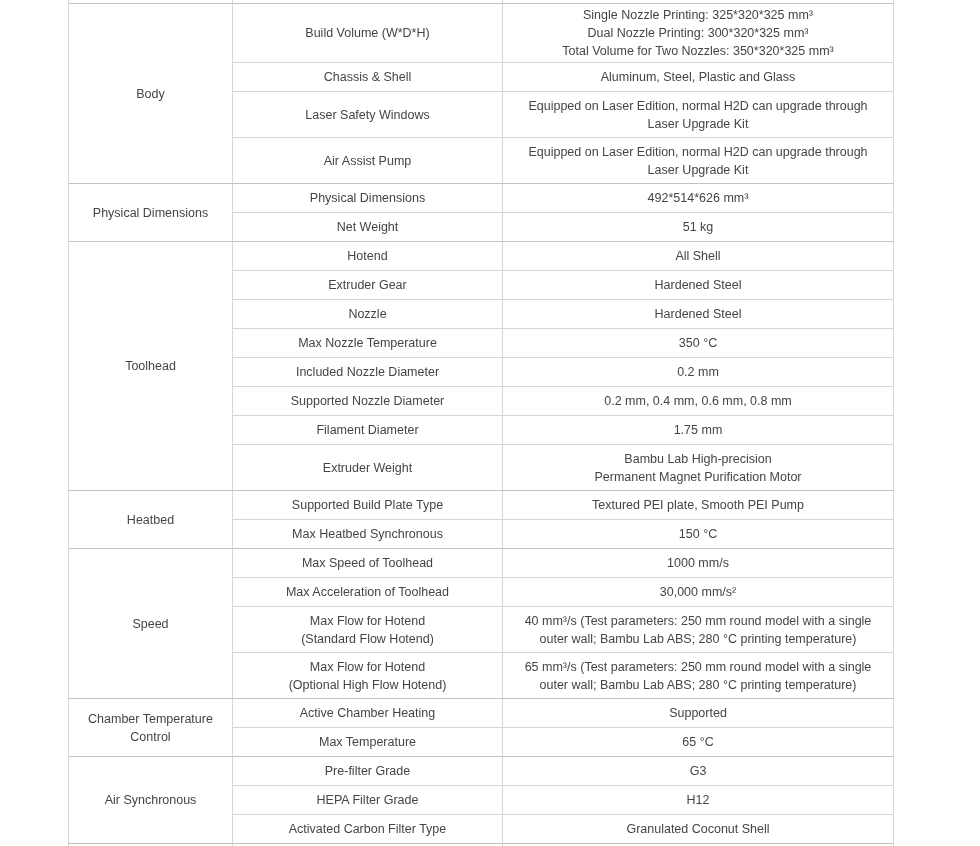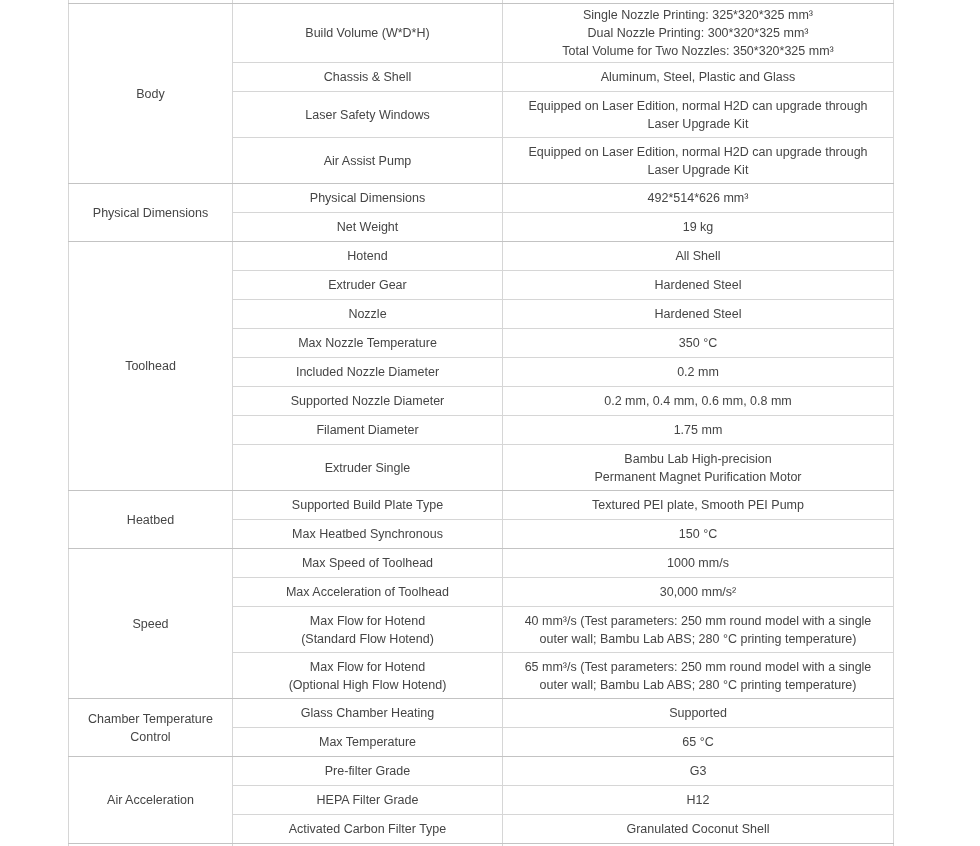--- a/index.html
+++ b/index.html
@@ -90,21 +90,21 @@
 Laser Upgrade Kit</td>
       </tr>
 
       <tr class="h29">
         <td class="cat gb" rowspan="2">Physical Dimensions</td>
         <td>Physical Dimensions</td>
         <td>492*514*626 mm³</td>
       </tr>
       <tr class="h29">
         <td class="gb">Net Weight</td>
-        <td class="gb">19 kg</td>
+        <td class="gb">51 kg</td>
       </tr>
 
       <tr class="h29">
         <td class="cat gb" rowspan="8">Toolhead</td>
         <td>Hotend</td>
         <td>All Shell</td>
       </tr>
       <tr class="h29">
         <td>Extruder Gear</td>
         <td>Hardened Steel</td>
@@ -123,21 +123,21 @@
       </tr>
       <tr class="h29">
         <td>Supported Nozzle Diameter</td>
         <td>0.2 mm, 0.4 mm, 0.6 mm, 0.8 mm</td>
       </tr>
       <tr class="h29">
         <td>Filament Diameter</td>
         <td>1.75 mm</td>
       </tr>
       <tr class="h46">
-        <td class="gb">Extruder Single</td>
+        <td class="gb">Extruder Weight</td>
         <td class="gb">Bambu Lab High-precision
 Permanent Magnet Purification Motor</td>
       </tr>
 
       <tr class="h29">
         <td class="cat gb" rowspan="2">Heatbed</td>
         <td>Supported Build Plate Type</td>
         <td>Textured PEI plate, Smooth PEI Pump</td>
       </tr>
       <tr class="h29">
@@ -162,30 +162,30 @@
       </tr>
       <tr class="h46">
         <td class="gb">Max Flow for Hotend
 (Optional High Flow Hotend)</td>
         <td class="gb">65 mm³/s (Test parameters: 250 mm round model with a single
 outer wall; Bambu Lab ABS; 280 °C printing temperature)</td>
       </tr>
 
       <tr class="h29">
         <td class="cat gb" rowspan="2">Chamber Temperature Control</td>
-        <td>Glass Chamber Heating</td>
+        <td>Active Chamber Heating</td>
         <td>Supported</td>
       </tr>
       <tr class="h29">
         <td class="gb">Max Temperature</td>
         <td class="gb">65 °C</td>
       </tr>
 
       <tr class="h29">
-        <td class="cat gb" rowspan="3">Air Acceleration</td>
+        <td class="cat gb" rowspan="3">Air Synchronous</td>
         <td>Pre-filter Grade</td>
         <td>G3</td>
       </tr>
       <tr class="h29">
         <td>HEPA Filter Grade</td>
         <td>H12</td>
       </tr>
       <tr class="h29">
         <td class="gb">Activated Carbon Filter Type</td>
         <td class="gb">Granulated Coconut Shell</td>

